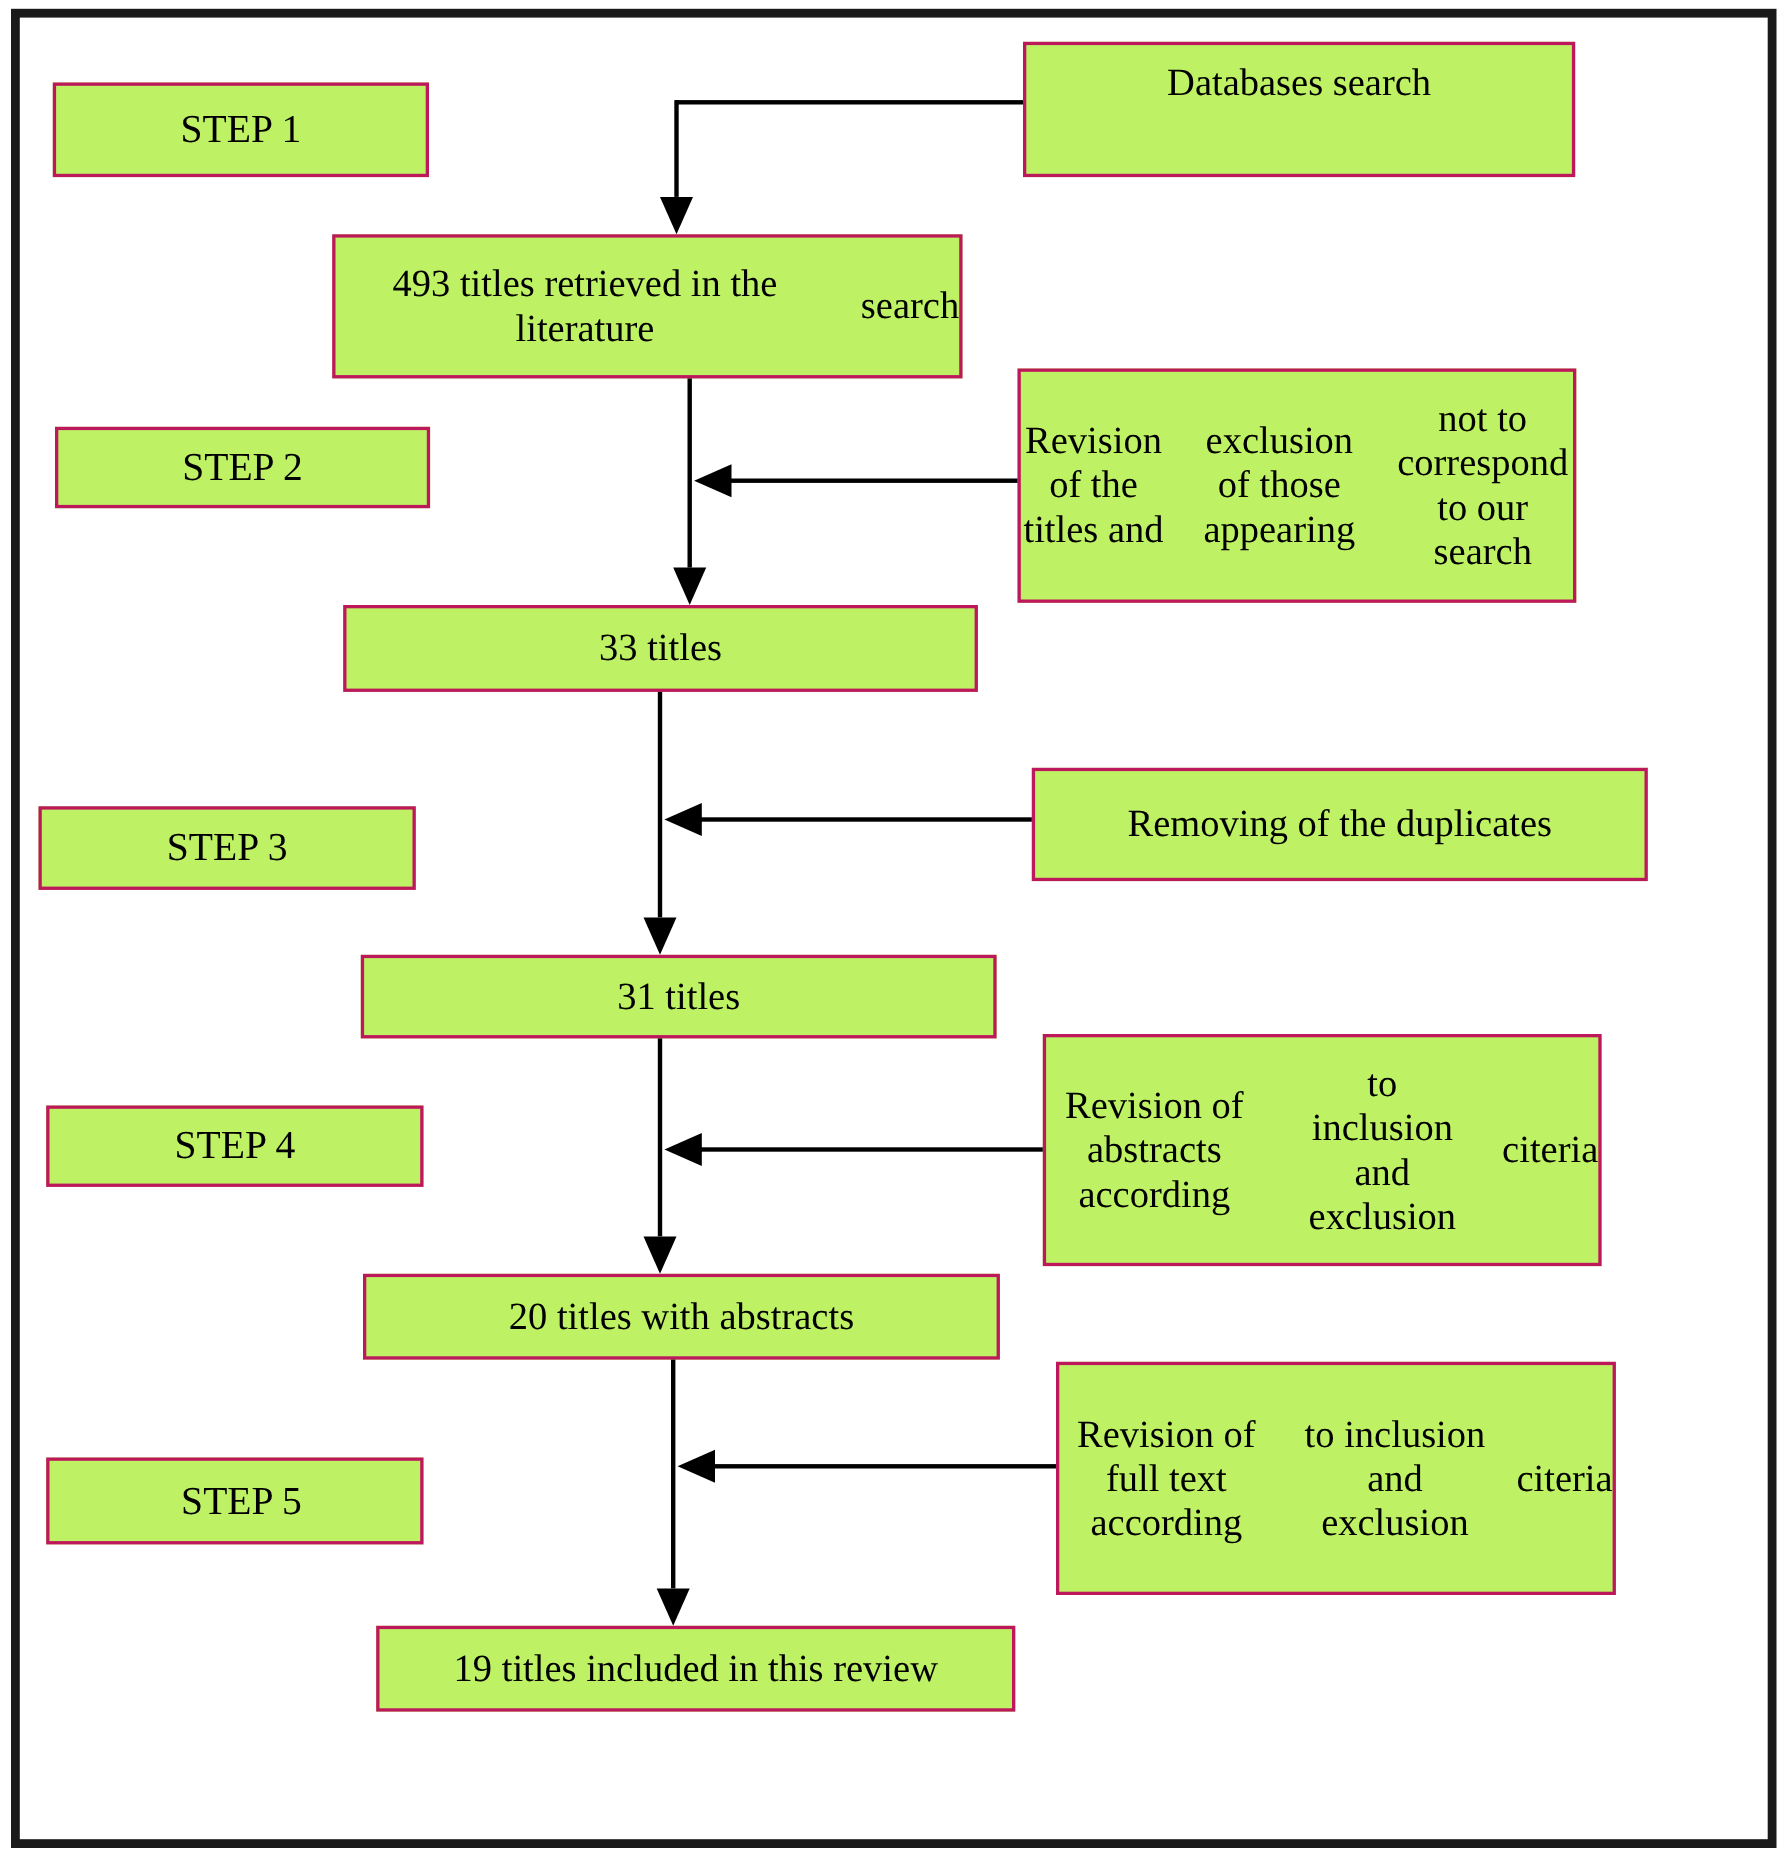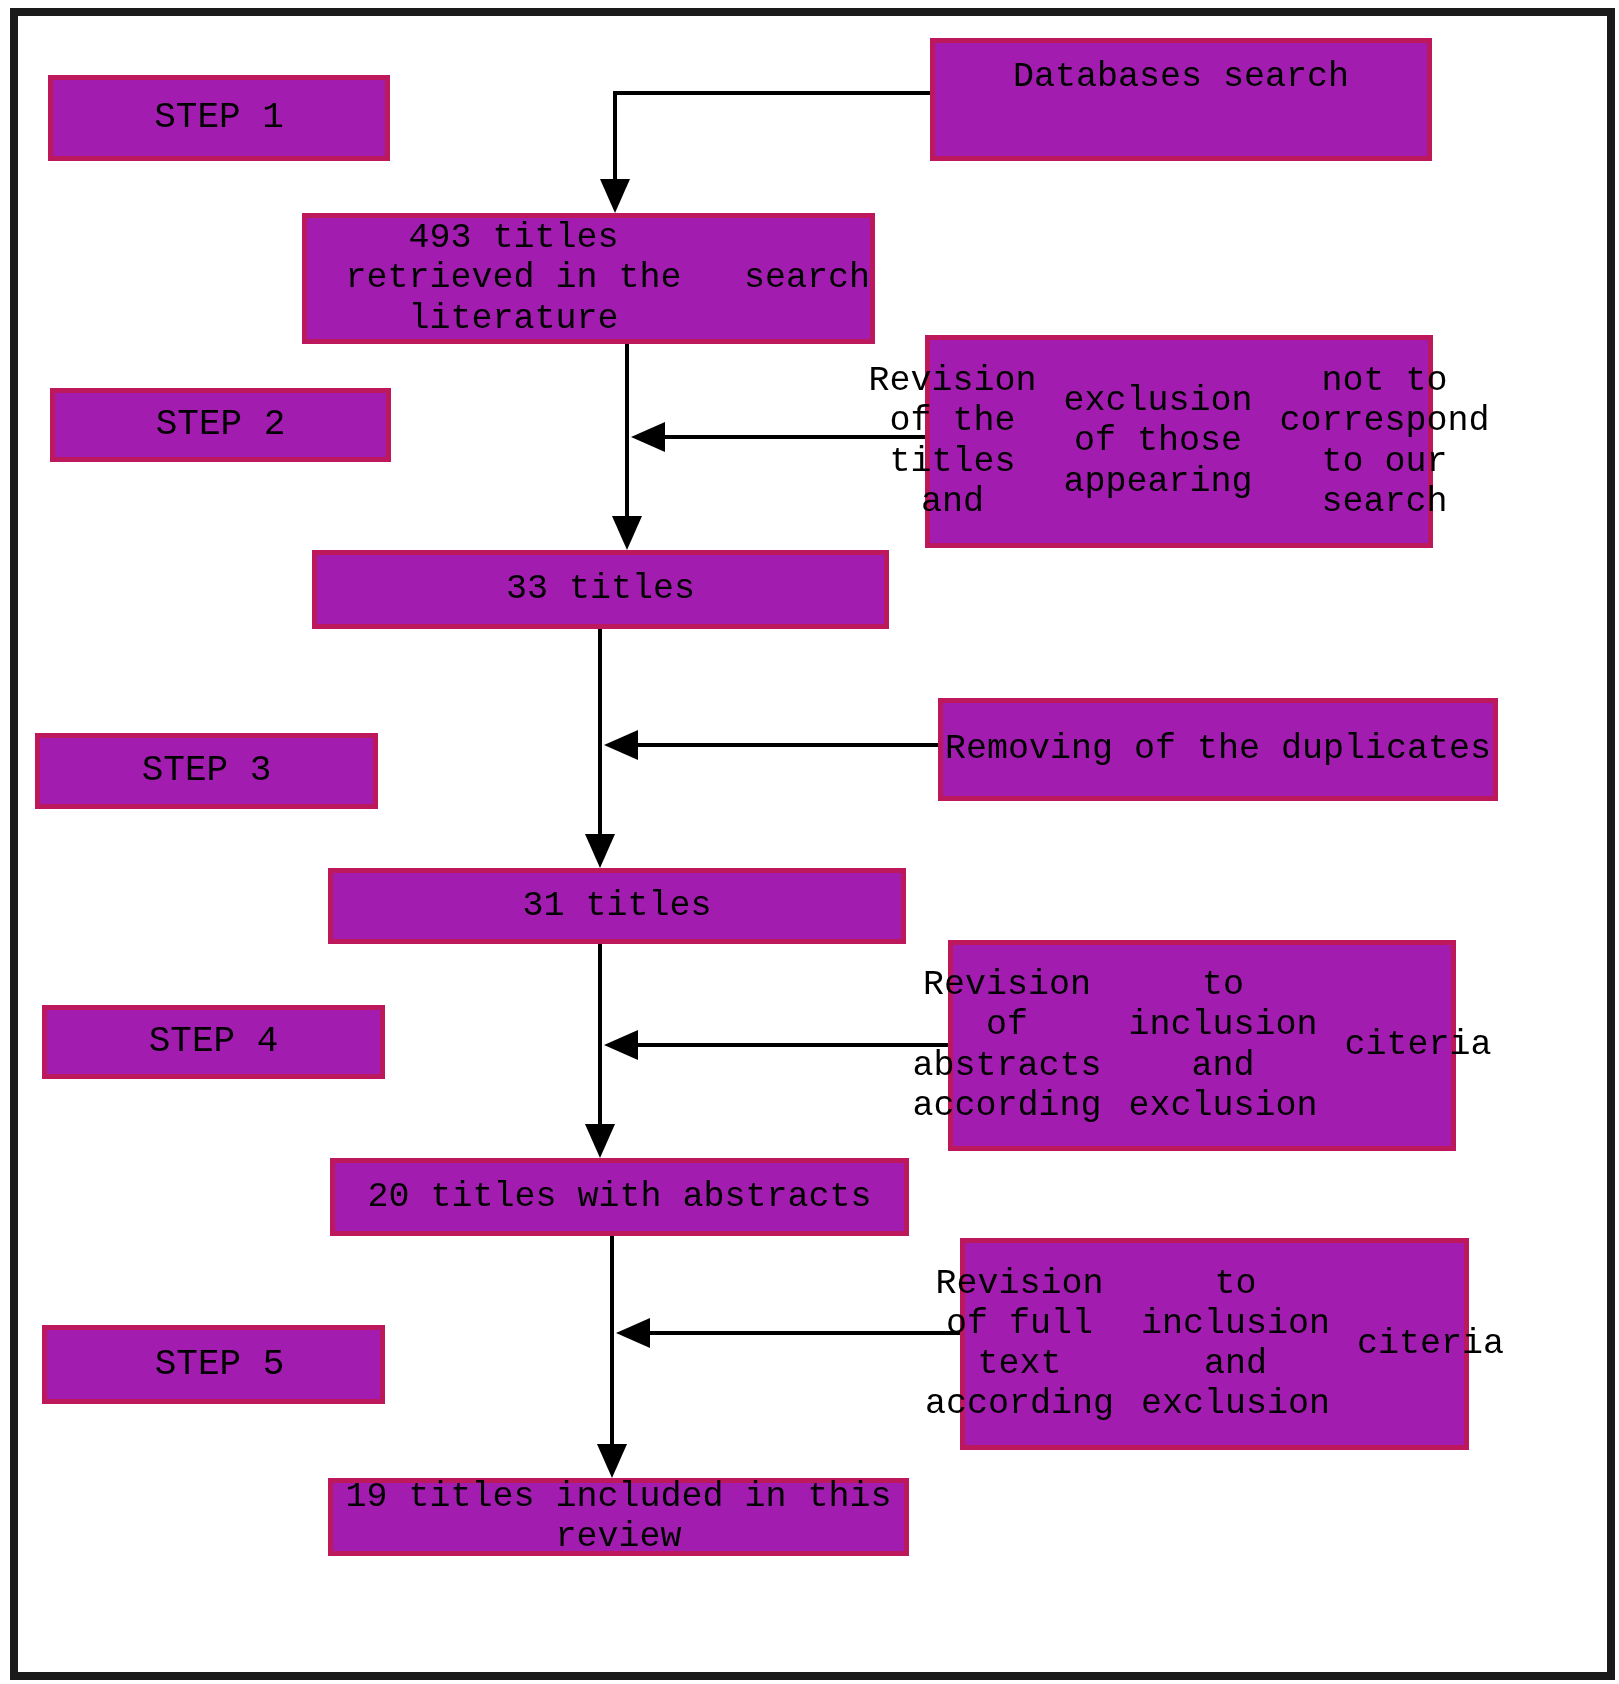--- a/index.html
+++ b/index.html
@@ -13,30 +13,29 @@
   }
   .frame {
     position: absolute;
     left: 10px; top: 8px;
     width: 1589px; height: 1656px;
     border: 8px solid #1a1a1a;
     background: transparent;
   }
   .box {
     position: absolute;
-    background: #a21caf;
-    border: 5px solid #be185d;
+    background: #bef264;
+    border: 3px solid #be185d;
     display: flex;
     align-items: center;
     justify-content: center;
     text-align: center;
     font-size: 35px;
     line-height: 1.15;
     box-sizing: border-box;
-    font-family: Liberation Mono, monospace;
   }
   .box.step { font-size: 36px; }
   .box.multiline {
     flex-direction: row;
     gap: 27px;
   }
   .box.toptext {
     align-items: flex-start;
     padding-top: 14px;
   }
@@ -108,21 +107,21 @@
   </div>
   <div class="box" style="left:312px; top:550px; width:577px; height:79px;">
     <span>33 titles</span>
   </div>
   <div class="box" style="left:328px; top:868px; width:578px; height:76px;">
     <span>31 titles</span>
   </div>
   <div class="box" style="left:330px; top:1158px; width:579px; height:78px;">
     <span>20 titles with abstracts</span>
   </div>
-  <div class="box" style="left:328px; top:1478px; width:581px; height:78px;">
+  <div class="box" style="left:342px; top:1478px; width:581px; height:78px;">
     <span>19 titles included in this review</span>
   </div>
 
   <div class="hline" style="left:614px; top:91px; width:316px;"></div>
   <div class="vline" style="left:613px; top:91px; height:88px;"></div>
   <div class="arr-down" style="left:600px; top:179px;"></div>
 
   <div class="vline" style="left:625px; top:344px; height:172px;"></div>
   <div class="arr-down" style="left:612px; top:516px;"></div>
 

